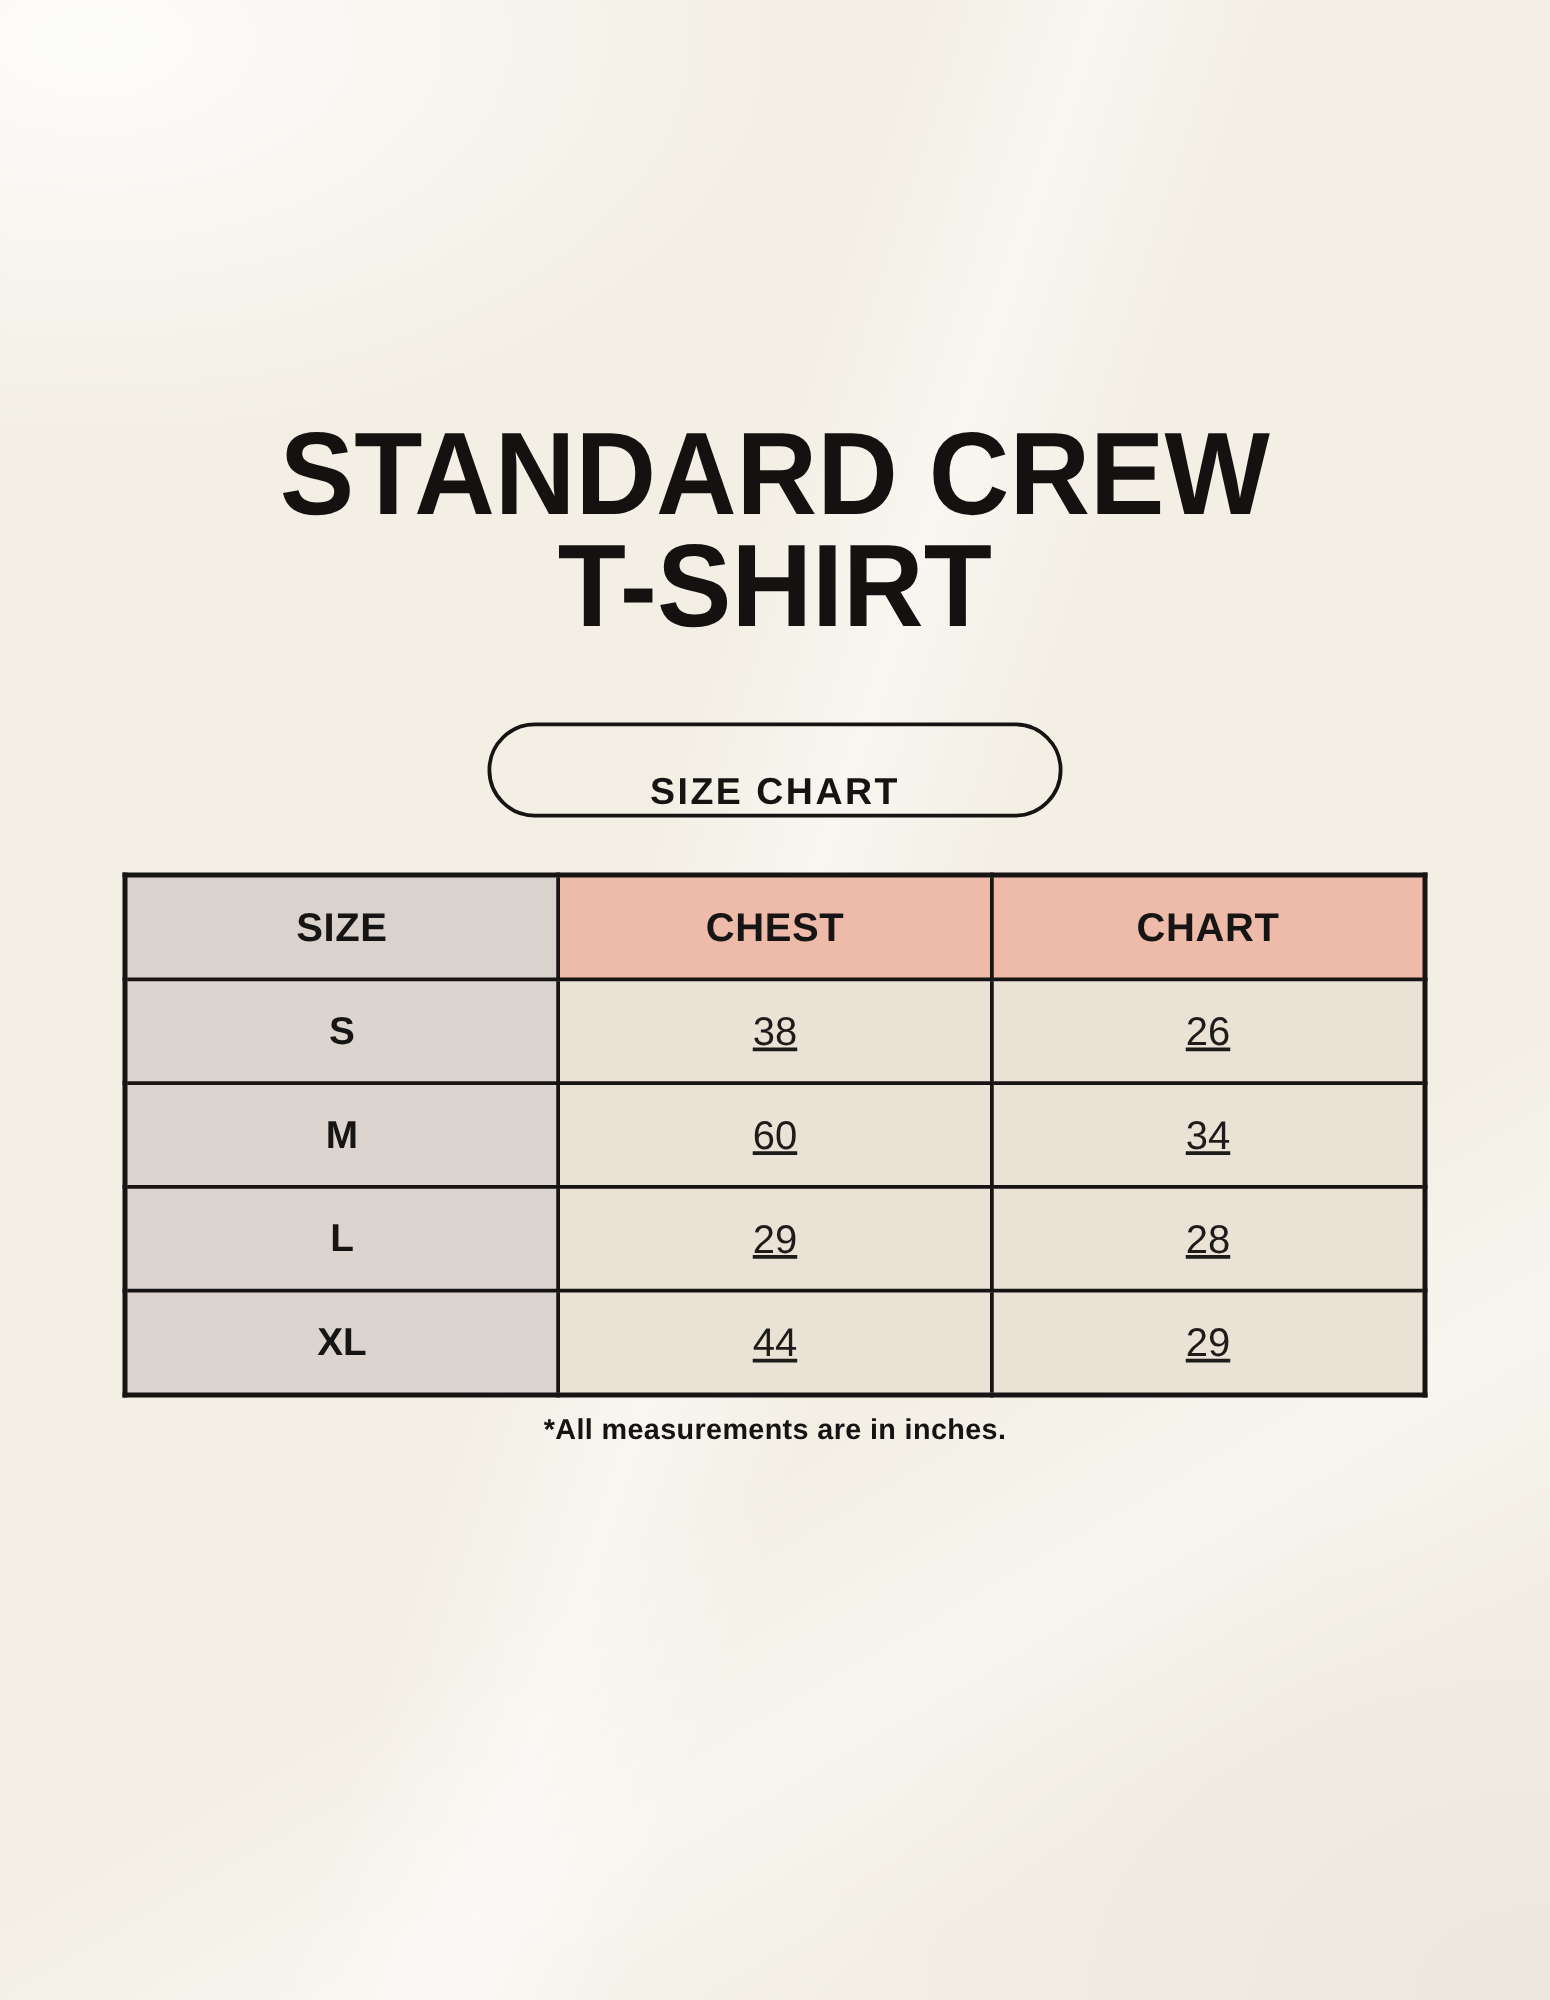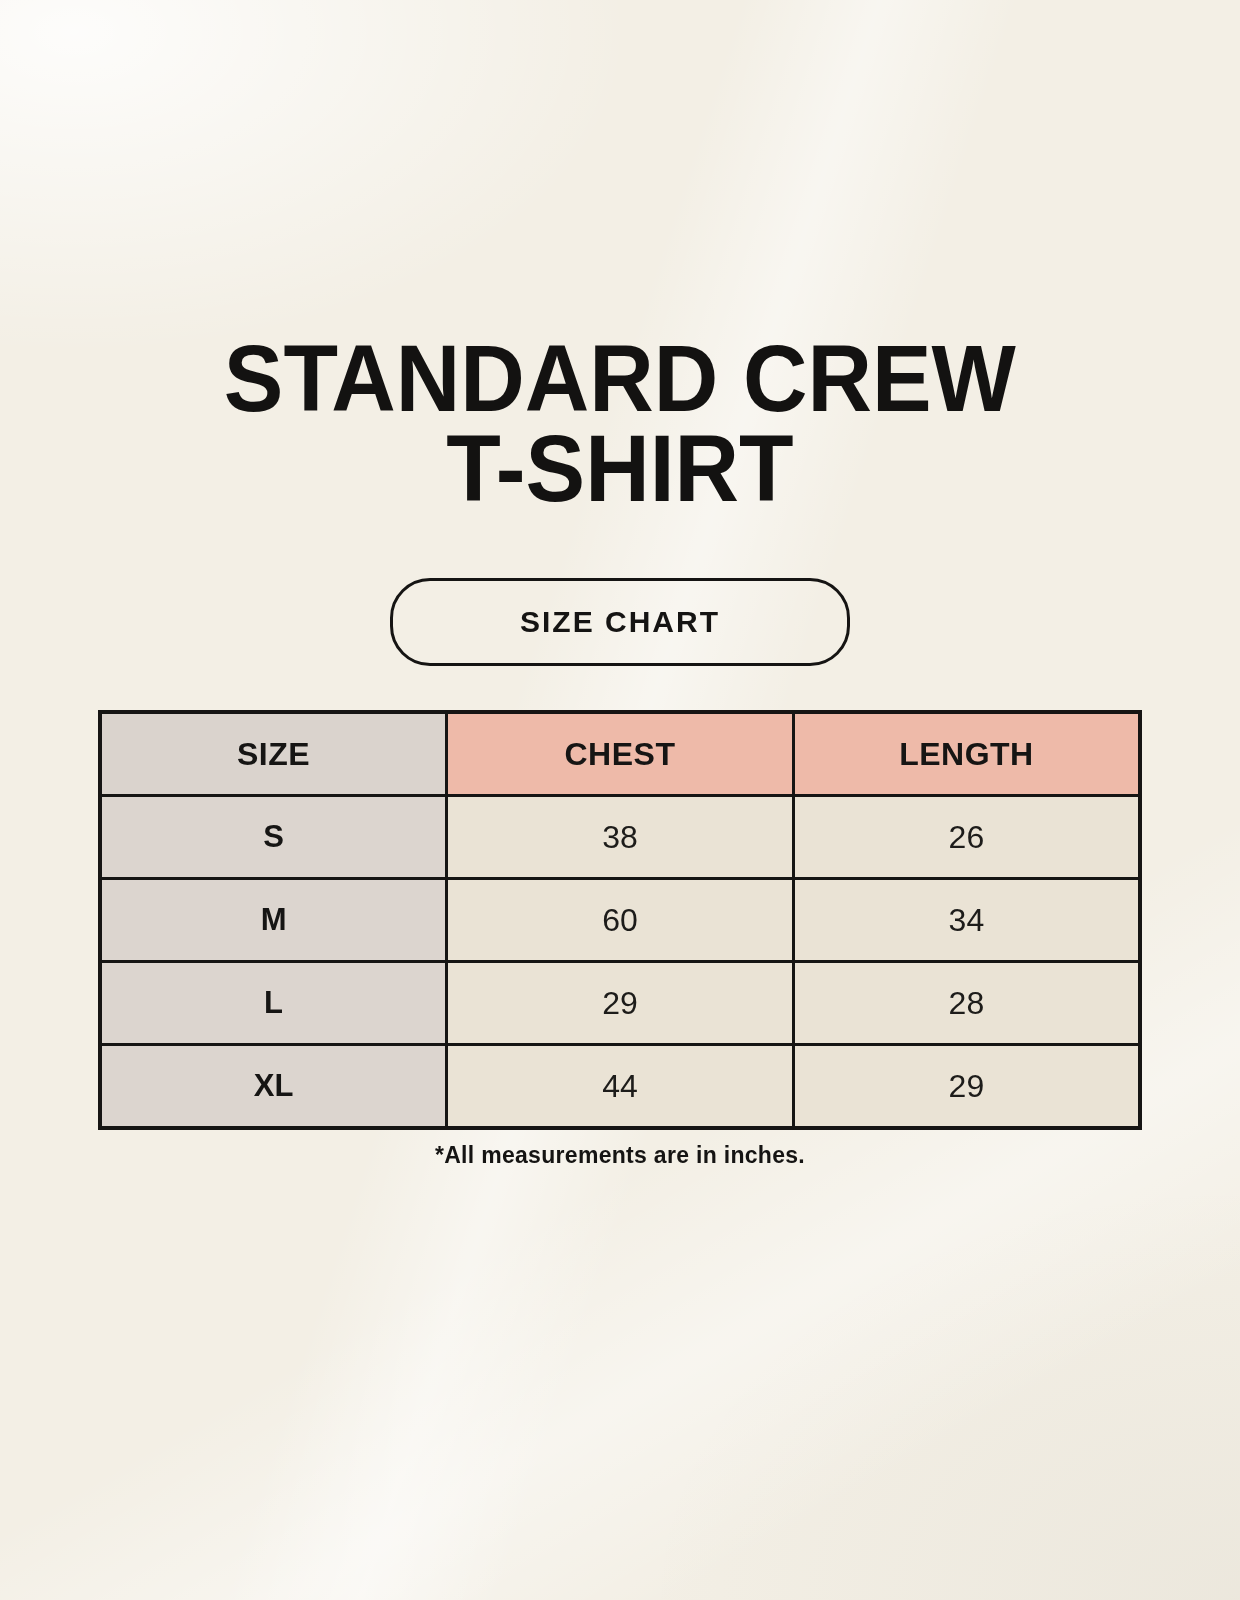--- a/index.html
+++ b/index.html
@@ -32,28 +32,28 @@
     color: #131211;
   }
   .title-inner {
     display: inline-block;
     transform: scaleX(0.95);
     transform-origin: 50% 50%;
   }
   .title-line { display: block; }
   .pill {
     width: 460px;
-    height: 88px;
+    height: 76px;
     margin: 64px auto 0 auto;
     box-sizing: border-box;
     border: 3px solid #151413;
     border-radius: 40px;
     background: transparent;
     display: flex;
-    align-items: center;
+    align-items: flex-end;
     justify-content: center;
     font-size: 30px;
     font-weight: 700;
     letter-spacing: 2px;
     color: #151413;
   }
   .table-wrap {
     width: 1044px;
     margin: 44px auto 0 auto;
   }
@@ -81,20 +81,21 @@
   .size-table tbody th {
     background: #dcd5cf;
     font-size: 31px;
     font-weight: 700;
   }
   .size-table tbody td {
     background: #eae3d5;
     font-size: 32px;
     font-weight: 400;
     color: #1d1c1a;
+    text-decoration: underline;
   }
   .footnote {
     width: 1044px;
     margin: 12px auto 0 auto;
     text-align: center;
     font-size: 23px;
     font-weight: 700;
     letter-spacing: 0.3px;
     color: #151413;
   }
@@ -114,21 +115,21 @@
   <div class="pill">
     <span>SIZE CHART</span>
   </div>
 
   <div class="table-wrap">
     <table class="size-table">
       <thead>
         <tr>
           <th class="col-size">SIZE</th>
           <th class="col-accent">CHEST</th>
-          <th class="col-accent">LENGTH</th>
+          <th class="col-accent">CHART</th>
         </tr>
       </thead>
       <tbody>
         <tr>
           <th>S</th>
           <td>38</td>
           <td>26</td>
         </tr>
         <tr>
           <th>M</th>

